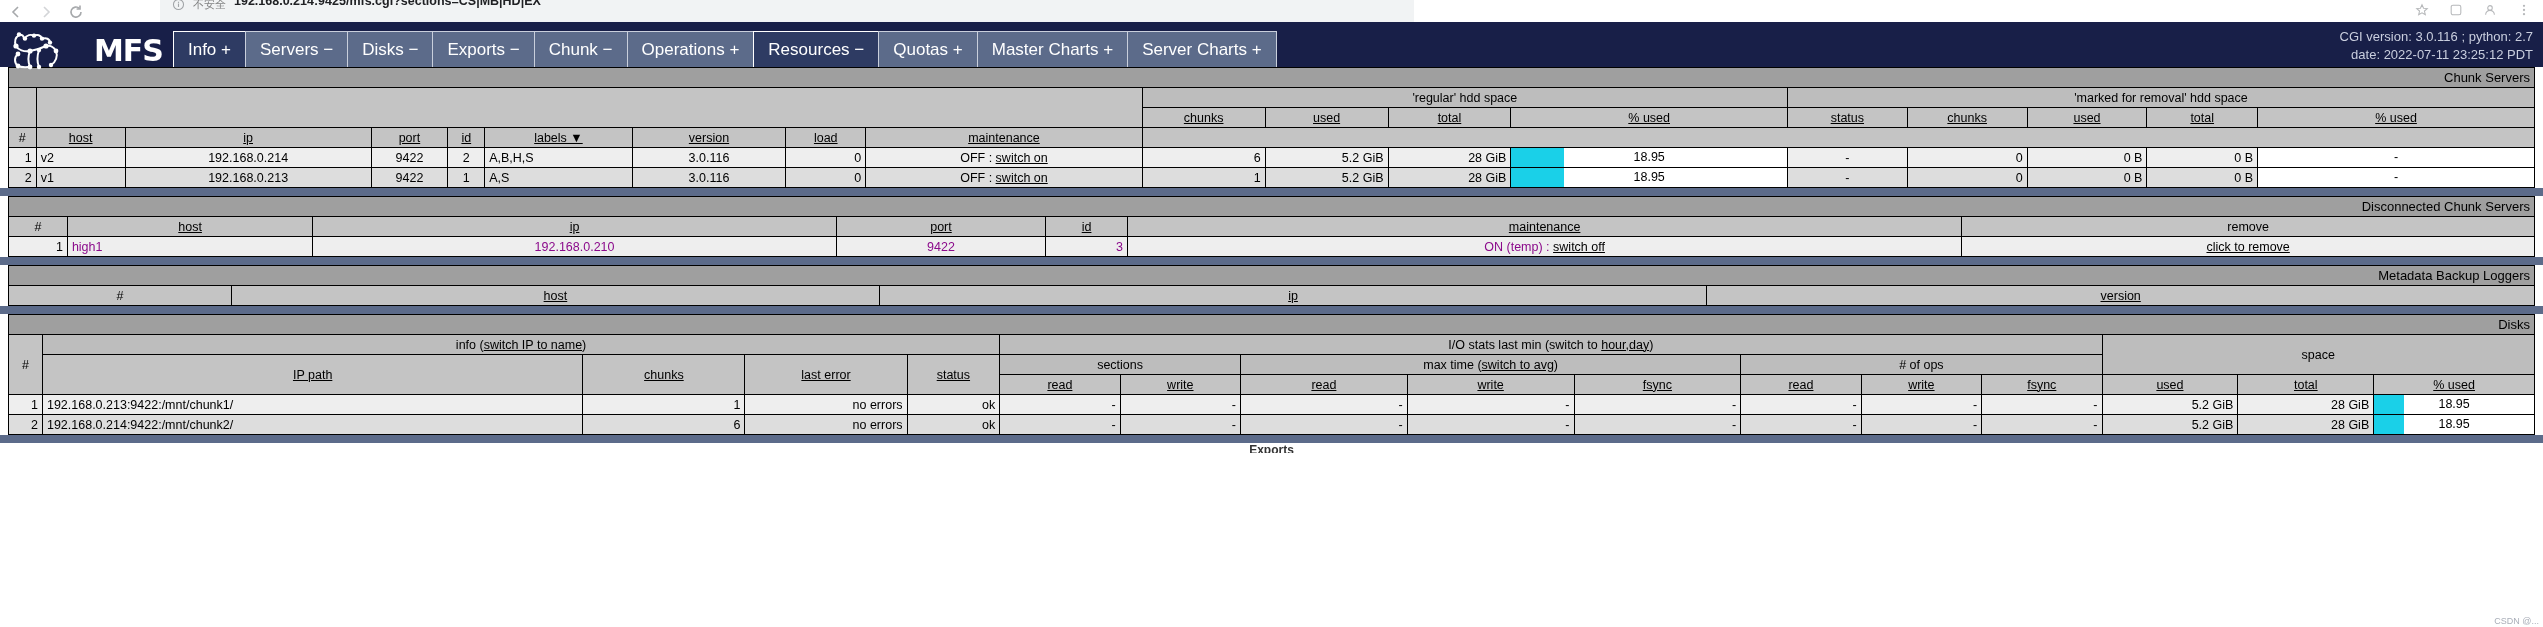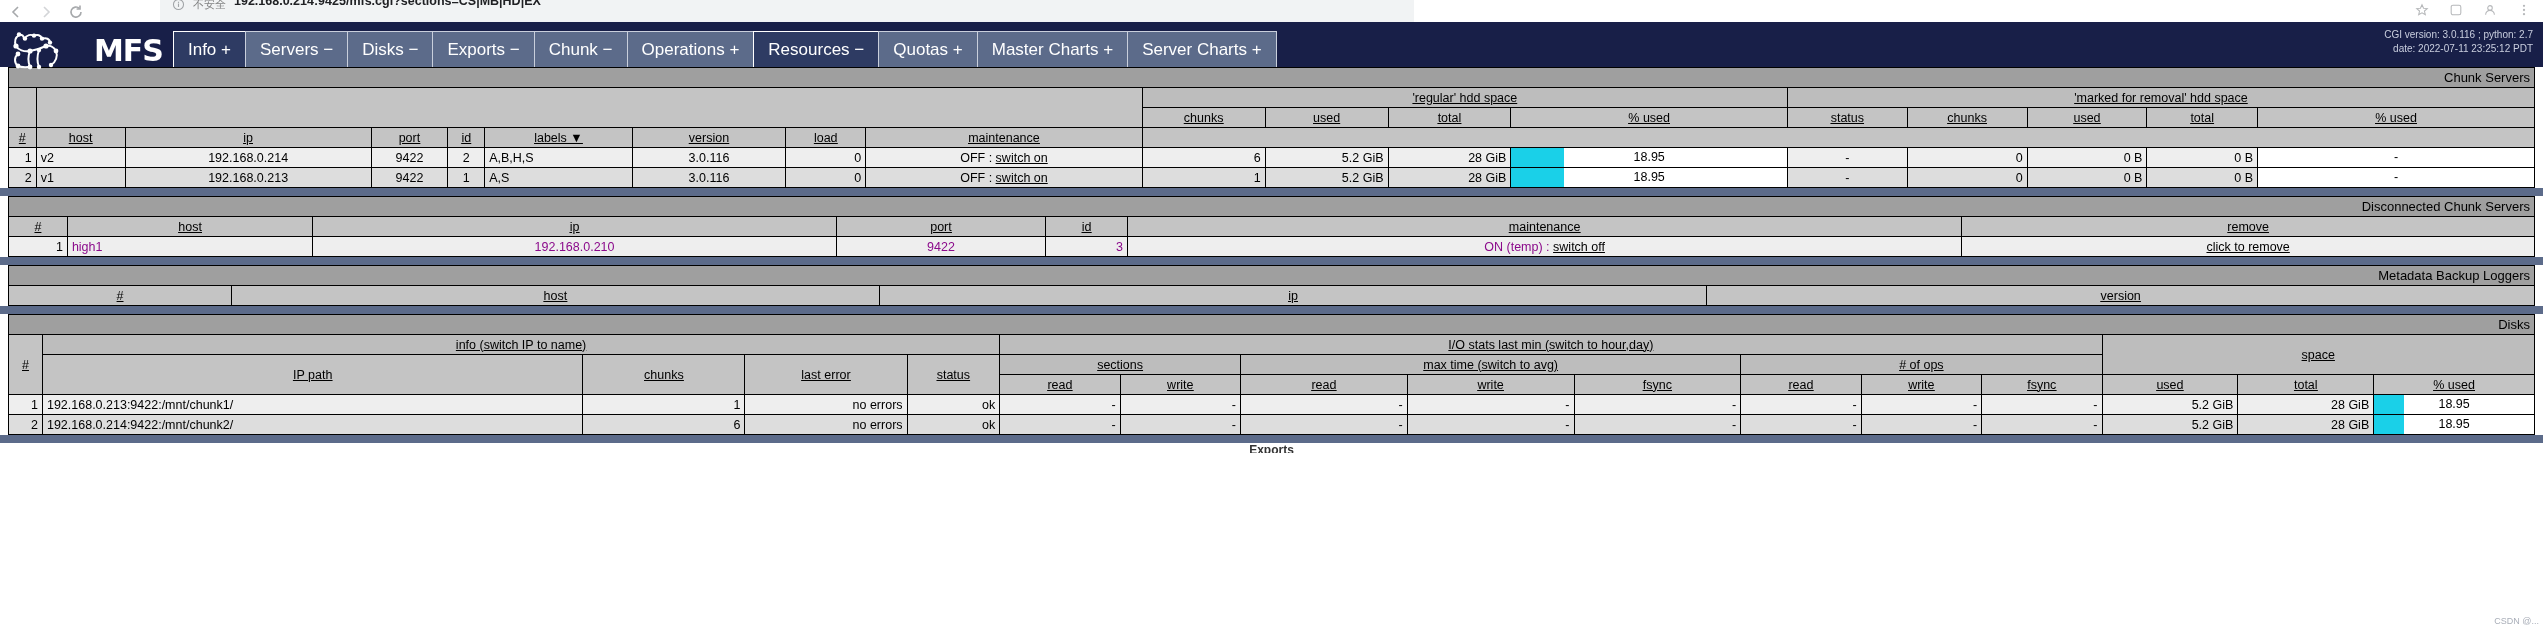--- a/index.html
+++ b/index.html
@@ -43,38 +43,38 @@
   .nav{display:flex;align-items:flex-end;height:45px;}
   .nav-tab{
     background:#5c6b8a;color:#fff;font-size:17px;
     padding:0 14px;height:35px;line-height:35px;
     border:1px solid #c9cfdc;border-bottom:none;
     margin-right:-1px;white-space:nowrap;cursor:pointer;
   }
   .nav-tab.active{background:#2e3b63;border-color:#ffffff;}
   .hdr-right{
     position:absolute;right:10px;top:6px;text-align:right;
-    color:#c9cede;font-size:10px;line-height:1.35;
+    color:#c9cede;font-size:13px;line-height:1.35;
   }
 
   
   .page{width:100%;}
   table.mfs{
     width:calc(100% - 16px);margin:0 8px;border-collapse:collapse;
     table-layout:fixed;font-size:12.5px;
   }
   table.mfs td,table.mfs th{
     border:1px solid #000;padding:1px 4px;height:17px;
     overflow:hidden;white-space:nowrap;font-weight:normal;
   }
   .sec-title{
     background:#9f9f9f;text-align:right;font-weight:bold;font-size:13px;
     height:20px;border:1px solid #000;
   }
-  .colhdr{background:#c4c4c4;text-align:center;font-weight:normal;text-decoration:underline;}
+  .colhdr{background:#c4c4c4;text-align:center;font-weight:normal;}
   .colhdr .lnk{text-decoration:underline;cursor:pointer;margin-top:16px;}
   .grphdr{background:#bdbdbd;text-align:center;}
   .r-odd{background:#eeeeee;}
   .r-even{background:#dddddd;}
   .num{text-align:right;}
   .ctr{text-align:center;}
   .lft{text-align:left;}
   a.l{color:#000;text-decoration:underline;cursor:pointer;}
   .purple{color:#8b0a8b;}
   .spacer{height:8px;background:#5c6b8a;}

